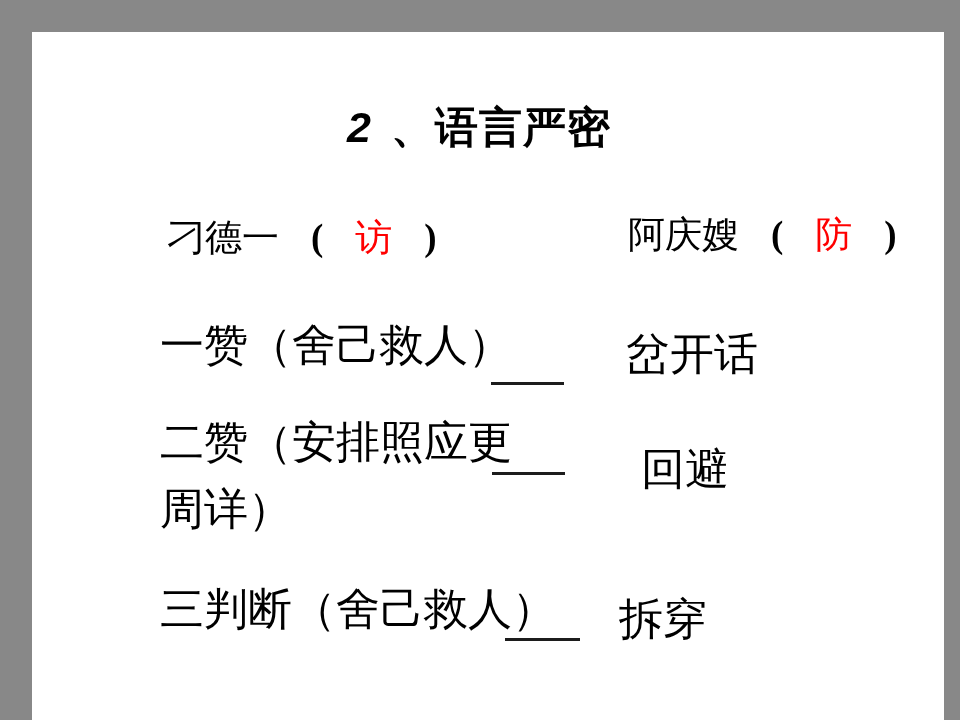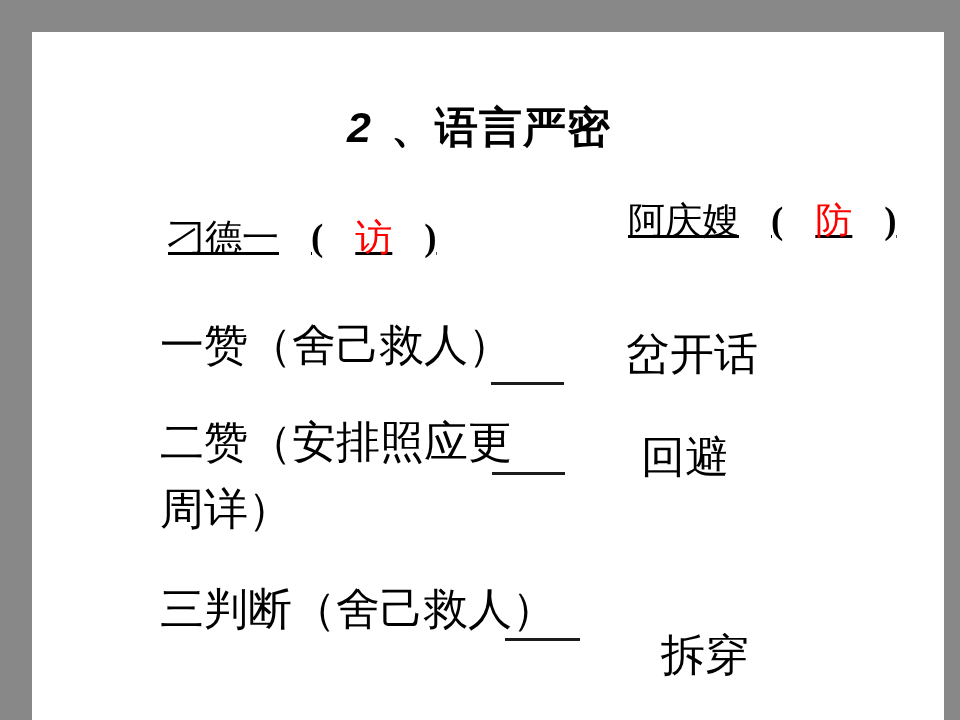--- a/index.html
+++ b/index.html
@@ -13,36 +13,36 @@
     overflow: hidden;
   }
   .title {
     position: absolute; left: 283px; top: 54px;
     font-family: "Liberation Sans", "DejaVu Sans", sans-serif;
     font-weight: bold; font-size: 43px; line-height: 1.2;
     letter-spacing: 1px; white-space: nowrap;
   }
   .title .num { font-style: italic; padding-right: 3px; }
   .hdr {
-    position: absolute; font-size: 37px; line-height: 1.3; white-space: nowrap; text-decoration: underline;
+    position: absolute; font-size: 37px; line-height: 1.3; white-space: nowrap;
   }
   .hdr-left  { left: 104px; top: 166px; }
-  .hdr-right { left: 564px; top: 149px; }
+  .hdr-right { left: 564px; top: 163px; }
   .hdr .paren { font-weight: bold; }
   .hdr .mark  { color: var(--red); }
   .item {
     position: absolute; font-size: 44px; line-height: 51px;
   }
   .item .l2 { display: block; }
   .item-1-left  { left: 96px;  top: 272px; }
   .item-2-left  { left: 96px;  top: 369px; }
   .item-3-left  { left: 96px;  top: 536px; }
   .item-1-right { left: 578px; top: 281px; }
-  .item-2-right { left: 593px; top: 384px; }
-  .item-3-right { left: 613px; top: 546px; margin-top: 36px; }
+  .item-2-right { left: 593px; top: 396px; }
+  .item-3-right { left: 571px; top: 546px; }
   .blank {
     position: absolute; height: 0;
     border-bottom: 3px solid var(--line);
   }
   .blank-1 { left: 459px; top: 318px; width: 73px; }
   .blank-2 { left: 460px; top: 408px; width: 73px; }
   .blank-3 { left: 473px; top: 574px; width: 75px; }
 </style>
 </head>
 <body>

